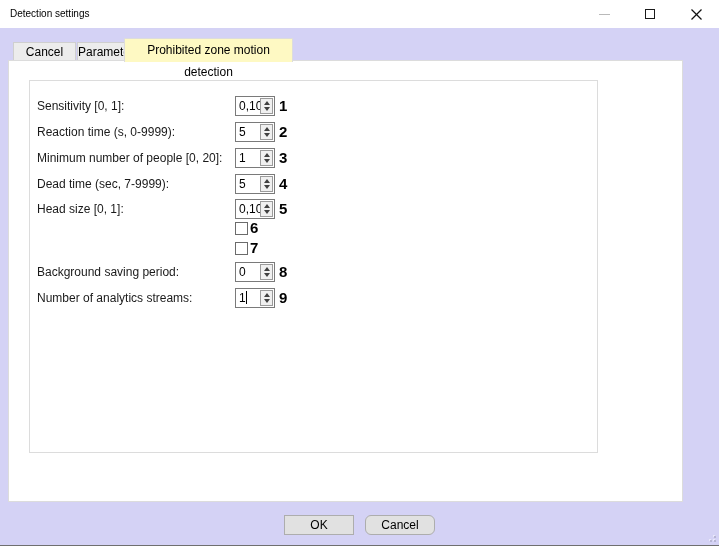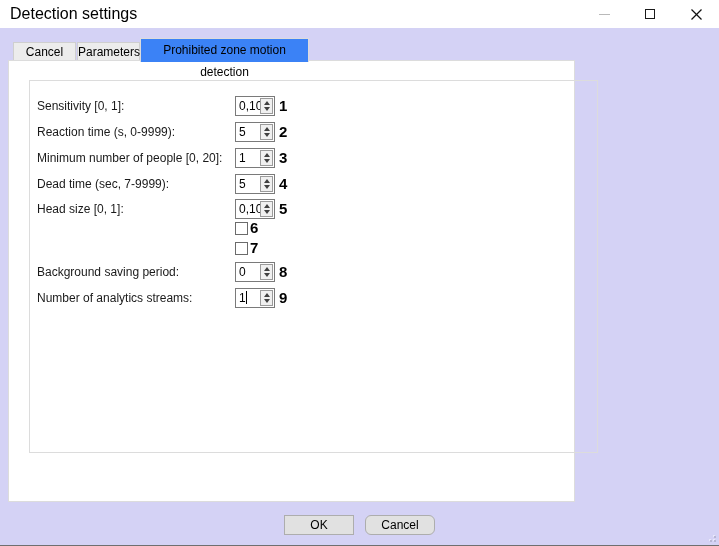--- a/index.html
+++ b/index.html
@@ -4,39 +4,39 @@
 <style>
   * { margin:0; padding:0; box-sizing:border-box; }
   html,body { width:719px; height:546px; }
   body { font-family:"Liberation Sans", sans-serif; font-size:12px; color:#000; }
 
   .window { position:relative; width:719px; height:546px; background:#d4d2f5;
             border-bottom:1px solid #6f6f6f; overflow:hidden; }
 
   
   .titlebar { position:absolute; left:0; top:0; width:719px; height:28px; background:#ffffff; }
-  .title-text { position:absolute; left:10px; top:0; height:28px; line-height:28px; font-size:16px; color:#000; }
+  .title-text { position:absolute; left:10px; top:0; height:28px; line-height:28px; font-size:10px; color:#000; }
   .caption-btn { position:absolute; top:0; width:46px; height:28px; display:flex; align-items:center; justify-content:center; }
   .btn-min   { right:92px; }
   .btn-max   { right:46px; }
   .btn-close { right:0; }
   .glyph-min { width:11px; height:1px; background:#b9b9b9; }
   .glyph-max { width:10px; height:10px; border:1px solid #1a1a1a; background:#fff; }
 
   
   .tab { position:absolute; height:19px; top:42px; background:#ececec;
          border:1px solid #cfcfcf; border-bottom:none; text-align:center;
          line-height:18px; font-size:12px; color:#000; }
   .tab-1 { left:13px;  width:63px; }
   .tab-2 { left:77px;  width:63px; }
-  .tab-active { left:140px; width:169px; top:38px; height:24px; background:#3b82f6;
+  .tab-active { left:124px; width:169px; top:38px; height:24px; background:#fef9c3;
                 border:1px solid #dcdcdc; border-bottom:none; line-height:22px; z-index:3;text-align:center; }
 
   
-  .tab-page { position:absolute; left:8px; top:60px; width:567px; height:442px;
+  .tab-page { position:absolute; left:8px; top:60px; width:675px; height:442px;
               background:#ffffff; border:1px solid #dcdcdc; z-index:2; }
 
   .group-box { position:absolute; left:20px; top:19px; width:569px; height:373px;
                border:1px solid #dcdcdc; }
 
   .row-label { position:absolute; left:7px; height:20px; line-height:20px;
                font-size:12px; color:#1a1a1a; white-space:nowrap; }
   .row-num   { position:absolute; left:249px; height:20px; line-height:20px;
                font-size:15px; font-weight:bold; color:#000; }
   .row-num-cb { left:220px; }

